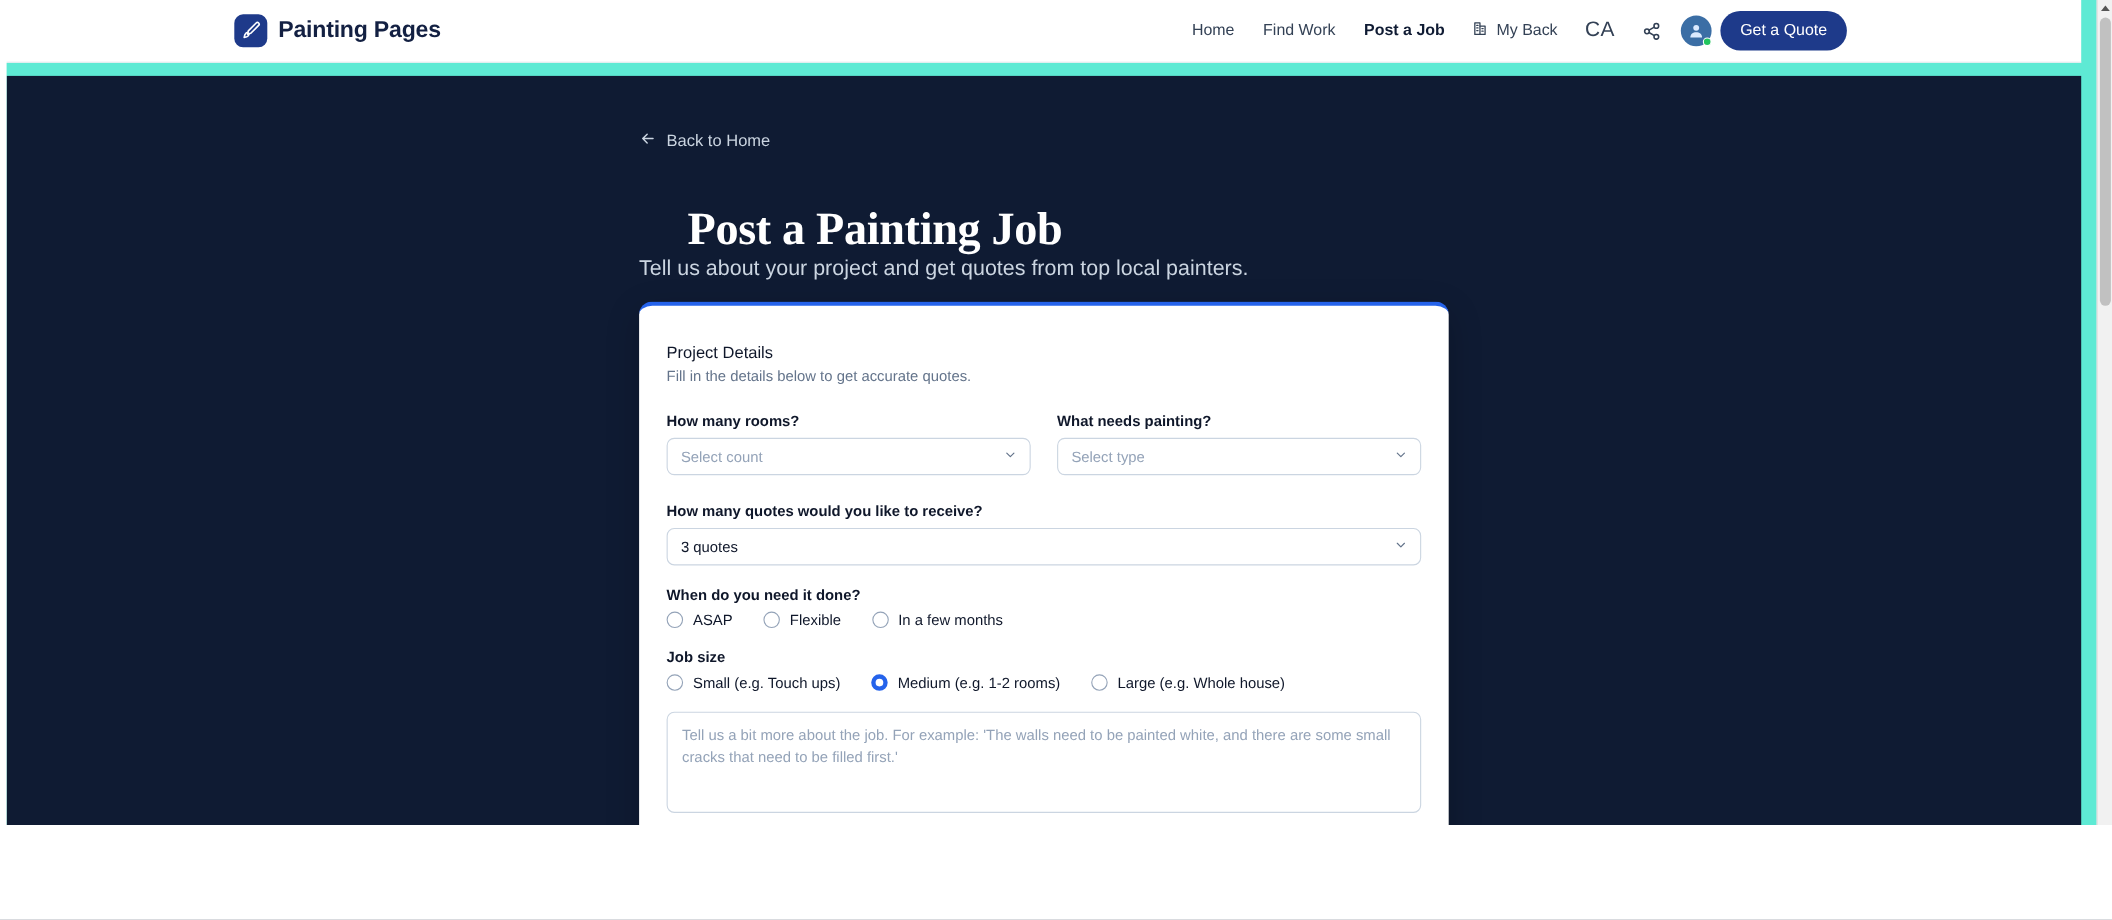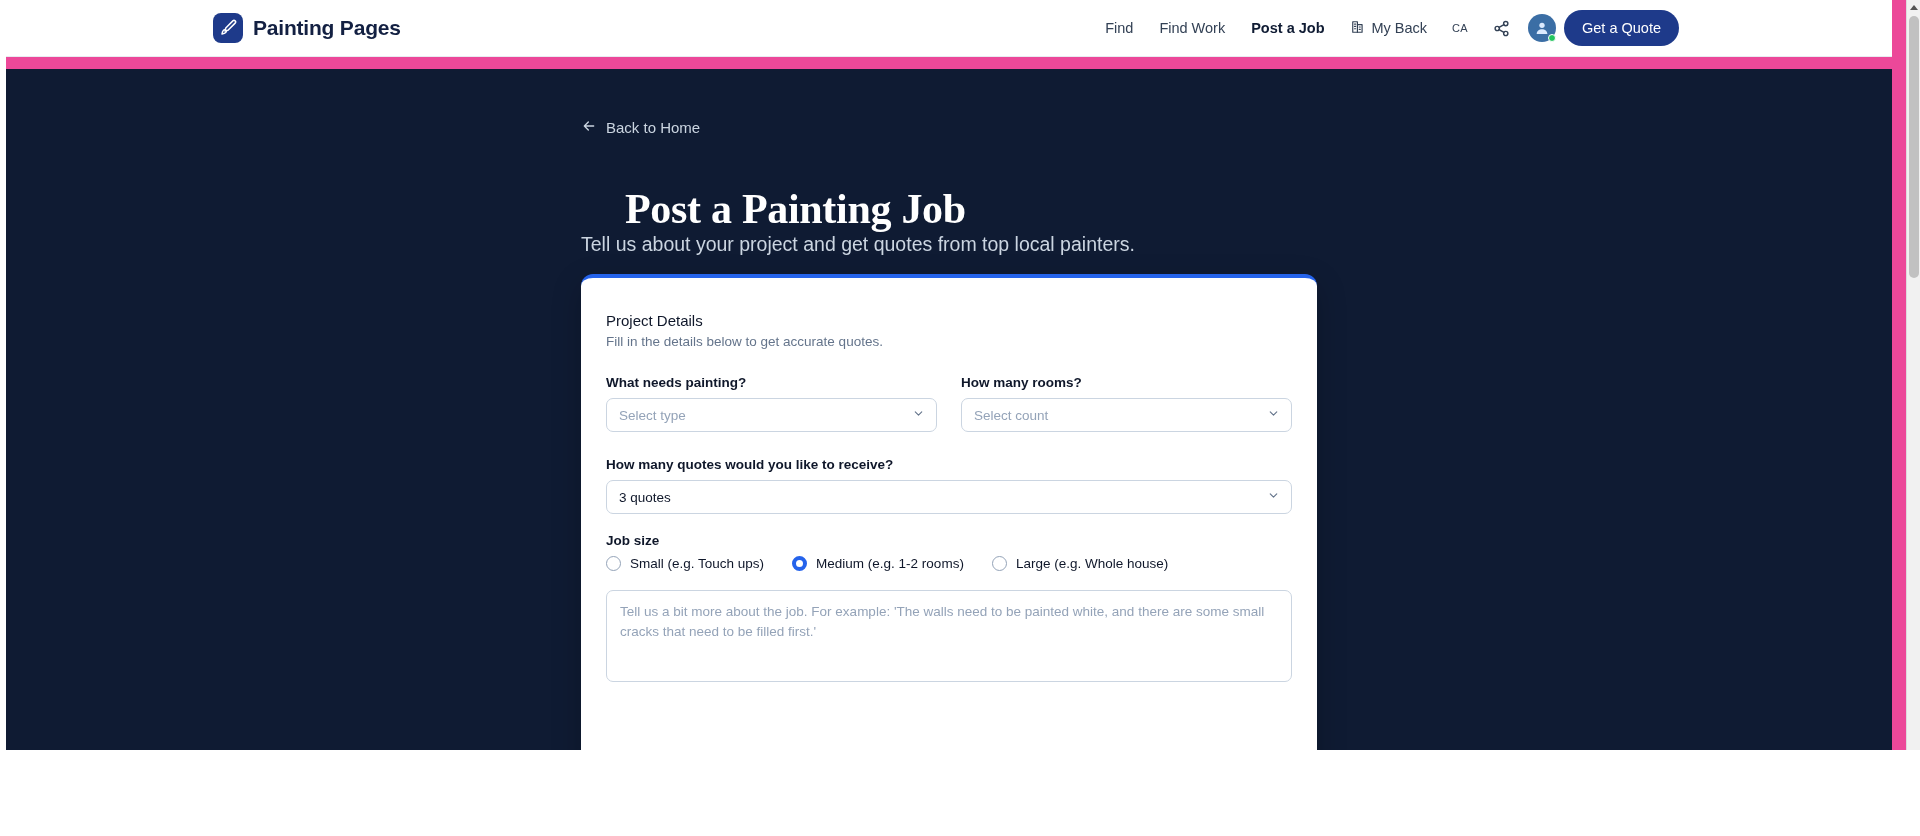--- a/index.html
+++ b/index.html
@@ -10,21 +10,21 @@
     height: 836px;
     overflow: hidden;
     font-family: "Liberation Sans", sans-serif;
     background: #ffffff;
   }
 
   #page {
     position: relative;
     width: 1920px;
     height: 750px;
-    background: #ec4899;
+    background: #5eead4;
     overflow: hidden;
   }
 
   
   .left-strip {
     position: absolute;
     left: 0; top: 0;
     width: 6px; height: 836px;
     background: #ffffff;
     z-index: 30;
@@ -79,21 +79,21 @@
     color: #0f1b33;
     font-weight: 700;
   }
   .nav-link.with-icon {
     display: flex;
     align-items: center;
     gap: 7px;
     line-height: normal;
   }
   .country-code {
-    font-size: 11px;
+    font-size: 19px;
     color: #334155;
     padding: 0 12px;
     letter-spacing: 0.3px;
   }
   .share-btn {
     width: 30px; height: 30px;
     display: flex; align-items: center; justify-content: center;
     margin: 0 6px;
   }
   .avatar-wrap { position: relative; margin: 0 8px 0 6px; }
@@ -308,21 +308,21 @@
       <span class="brand-logo">
         <svg width="18" height="18" viewBox="0 0 24 24" fill="none" stroke="#ffffff" stroke-width="2" stroke-linecap="round" stroke-linejoin="round">
           <path d="M18.5 2.5a2.12 2.12 0 0 1 3 3L12 15l-4 1 1-4z"></path>
           <path d="M6 15c-1.5 1.5-2 5-2 5s3.5-.5 5-2a2.12 2.12 0 1 0-3-3z"></path>
         </svg>
       </span>
       <span class="brand-name">Painting Pages</span>
     </div>
 
     <div class="nav-right">
-      <a class="nav-link">Find</a>
+      <a class="nav-link">Home</a>
       <a class="nav-link">Find Work</a>
       <a class="nav-link active">Post a Job</a>
       <a class="nav-link with-icon">
         <span>
           <svg width="14" height="14" viewBox="0 0 24 24" fill="none" stroke="#334155" stroke-width="2" stroke-linecap="round" stroke-linejoin="round">
             <rect x="3" y="3" width="8" height="18"></rect>
               <path d="M11 8h8v13h-8"></path>
             <path d="M6 7h2M6 11h2M6 15h2M14 12h2M14 16h2"></path>
           </svg>
         </span>
@@ -367,34 +367,34 @@
 
     <h1 class="page-title">Post a Painting Job</h1>
     <p class="page-subtitle">Tell us about your project and get quotes from top local painters.</p>
 
     <div class="card">
       <div class="card-title">Project Details</div>
       <div class="card-sub">Fill in the details below to get accurate quotes.</div>
 
       <div class="row-2">
         <div class="col">
-          <label class="field-label">What needs painting?</label>
+          <label class="field-label">How many rooms?</label>
           <div class="select">
-            <span>Select type</span>
+            <span>Select count</span>
             <span class="chev">
               <svg width="13" height="13" viewBox="0 0 24 24" fill="none" stroke="#64748b" stroke-width="2" stroke-linecap="round" stroke-linejoin="round">
                   <path d="M6 9l6 6 6-6"></path>
                 </svg>
             </span>
           </div>
         </div>
         <div class="col">
-          <label class="field-label">How many rooms?</label>
+          <label class="field-label">What needs painting?</label>
           <div class="select">
-            <span>Select count</span>
+            <span>Select type</span>
             <span class="chev">
               <svg width="13" height="13" viewBox="0 0 24 24" fill="none" stroke="#64748b" stroke-width="2" stroke-linecap="round" stroke-linejoin="round">
                   <path d="M6 9l6 6 6-6"></path>
                 </svg>
             </span>
           </div>
         </div>
       </div>
 
       <div class="block">
@@ -402,20 +402,37 @@
         <div class="select filled">
           <span>3 quotes</span>
           <span class="chev">
             <svg width="13" height="13" viewBox="0 0 24 24" fill="none" stroke="#64748b" stroke-width="2" stroke-linecap="round" stroke-linejoin="round">
                 <path d="M6 9l6 6 6-6"></path>
               </svg>
           </span>
         </div>
       </div>
 
+      <div class="block">
+        <label class="field-label">When do you need it done?</label>
+        <div class="radio-row">
+          <div class="radio-item">
+            <span class="radio"></span>
+            <span>ASAP</span>
+          </div>
+          <div class="radio-item">
+            <span class="radio"></span>
+            <span>Flexible</span>
+          </div>
+          <div class="radio-item">
+            <span class="radio"></span>
+            <span>In a few months</span>
+          </div>
+        </div>
+      </div>
 
       <div class="block">
         <label class="field-label">Job size</label>
         <div class="radio-row">
           <div class="radio-item">
             <span class="radio"></span>
             <span>Small (e.g. Touch ups)</span>
           </div>
           <div class="radio-item">
             <span class="radio checked"></span>

